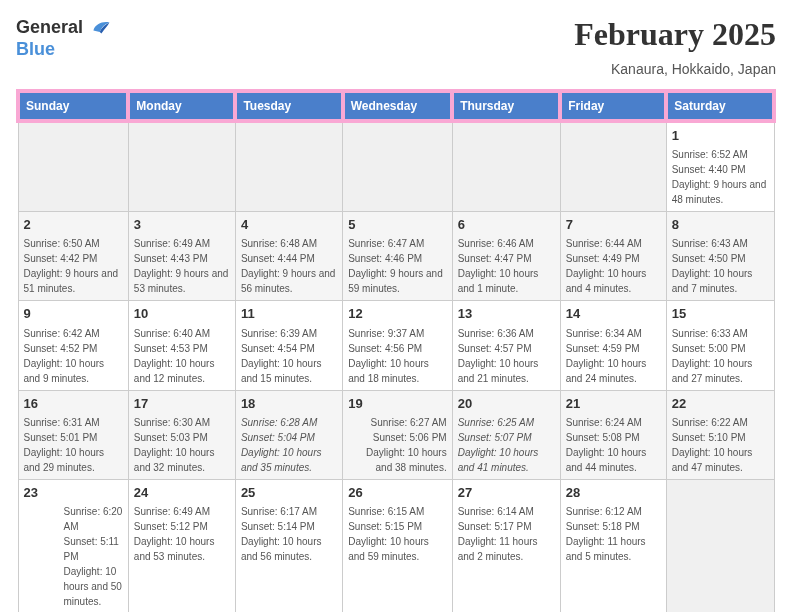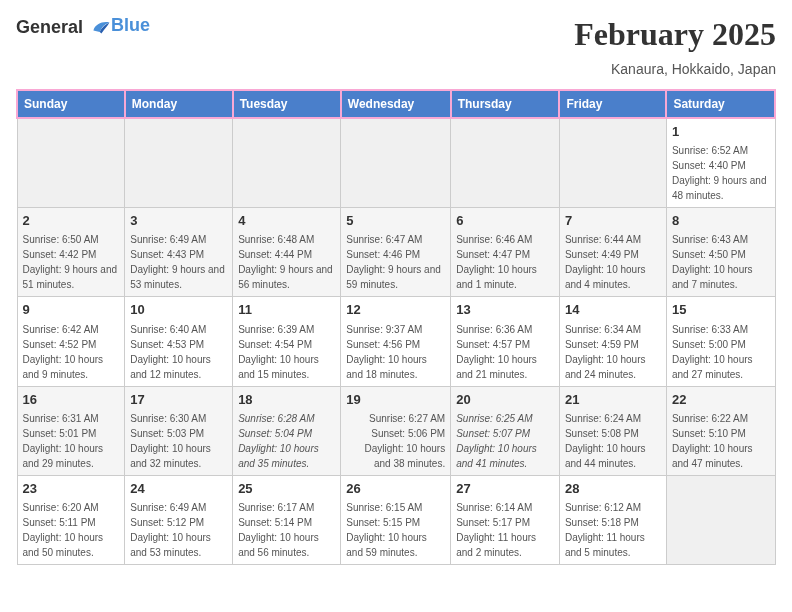--- a/index.html
+++ b/index.html
@@ -15,21 +15,21 @@
       justify-content: space-between;
       align-items: flex-start;
       margin-bottom: 12px;
     }
     .logo {
       display: flex;
       align-items: center;
     }
     .logo-text {
       display: flex;
-      flex-direction: row;
+      flex-direction: column;
       line-height: 1.1;
     }
     .logo-general {
       font-size: 18px;
       font-weight: bold;
       color: #333;
     }
     .logo-blue {
       font-size: 18px;
       font-weight: bold;
@@ -59,21 +59,21 @@
       border-collapse: collapse;
       font-size: 11px;
     }
     .calendar thead tr th {
       background-color: #4a7fcb;
       color: #fff;
       text-align: left;
       padding: 6px 6px;
       font-size: 12px;
       font-weight: bold;
-      border: 2px solid #f9a8d4;
+      border: 4px solid #f9a8d4;
     }
     .calendar tbody tr td {
       border: 1px solid #ccc;
       vertical-align: top;
       padding: 4px 5px;
       width: 113px;
       min-height: 80px;
       color: #333;
       font-size: 10.5px;
       line-height: 1.4;
@@ -279,21 +279,21 @@
         <td>
           <span class="day-number">22</span>
           <div class="day-info" style="white-space: pre-line;">Sunrise: 6:22 AM
 Sunset: 5:10 PM
 Daylight: 10 hours and 47 minutes.</div>
         </td>
       </tr>
       <tr>
         <td>
           <span class="day-number">23</span>
-          <div class="day-info" style="white-space: pre-line;">Sunrise: 6:20 AM
+          <div class="day-info" style="white-space: pre-line; margin-left: 40px;">Sunrise: 6:20 AM
 Sunset: 5:11 PM
 Daylight: 10 hours and 50 minutes.</div>
         </td>
         <td>
           <span class="day-number">24</span>
           <div class="day-info" style="white-space: pre-line;">Sunrise: 6:49 AM
 Sunset: 5:12 PM
 Daylight: 10 hours and 53 minutes.</div>
         </td>
         <td>

